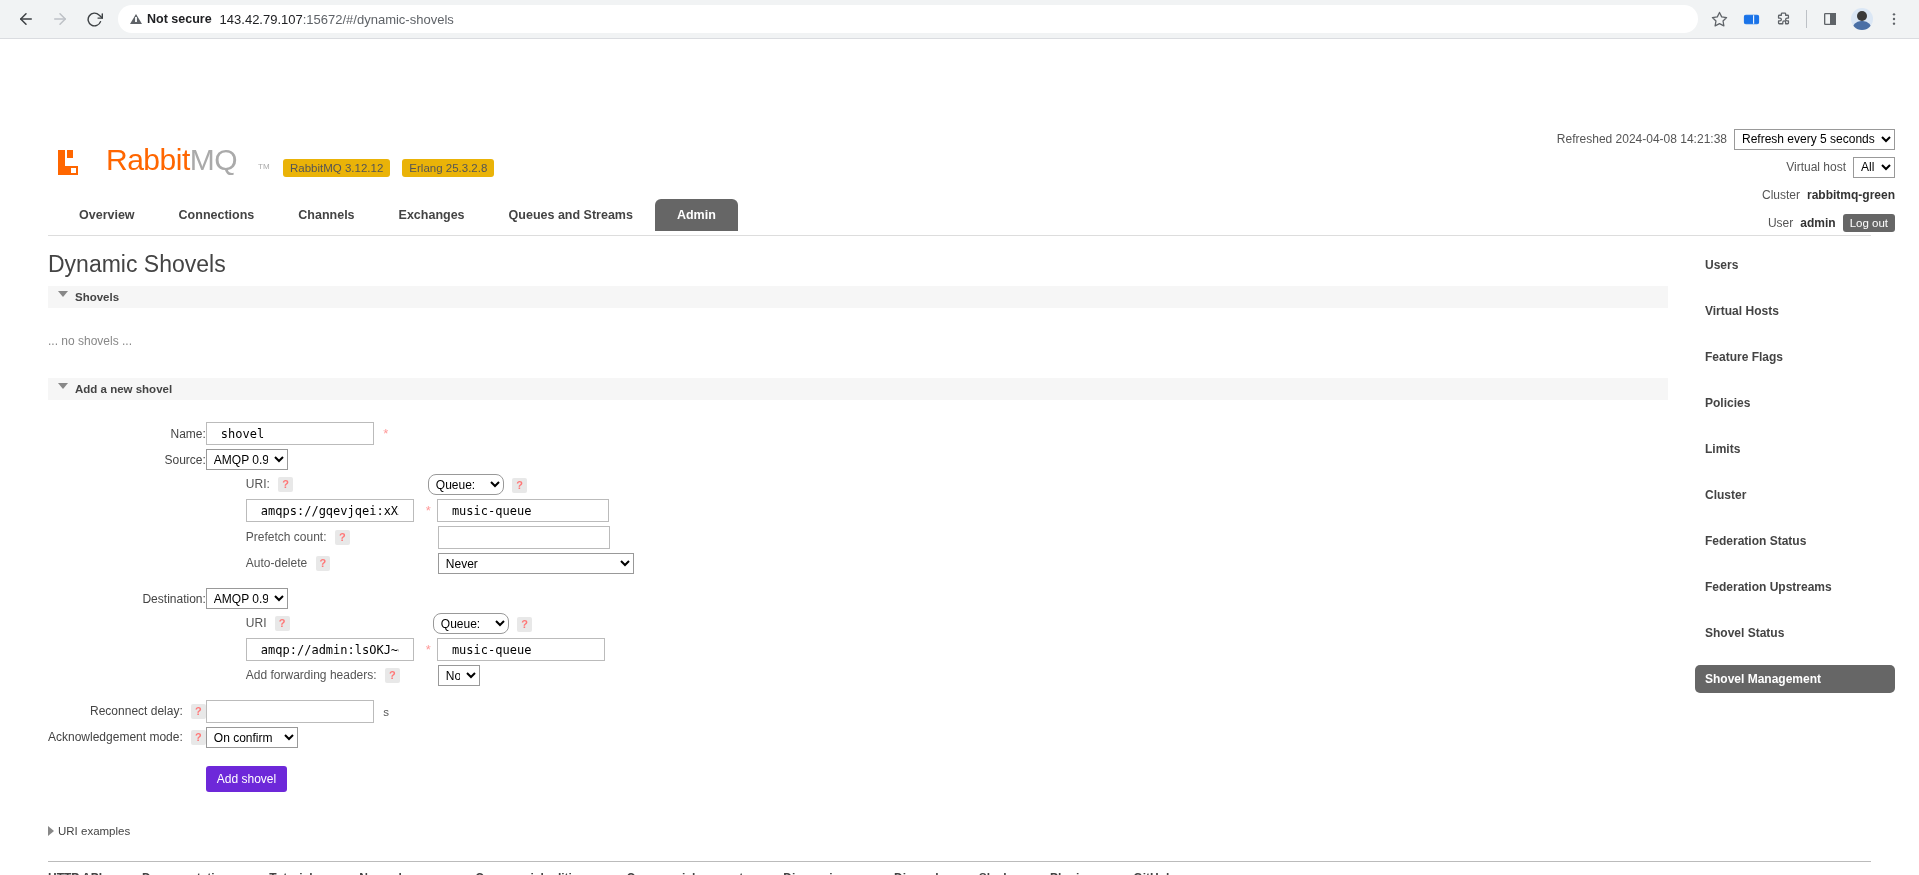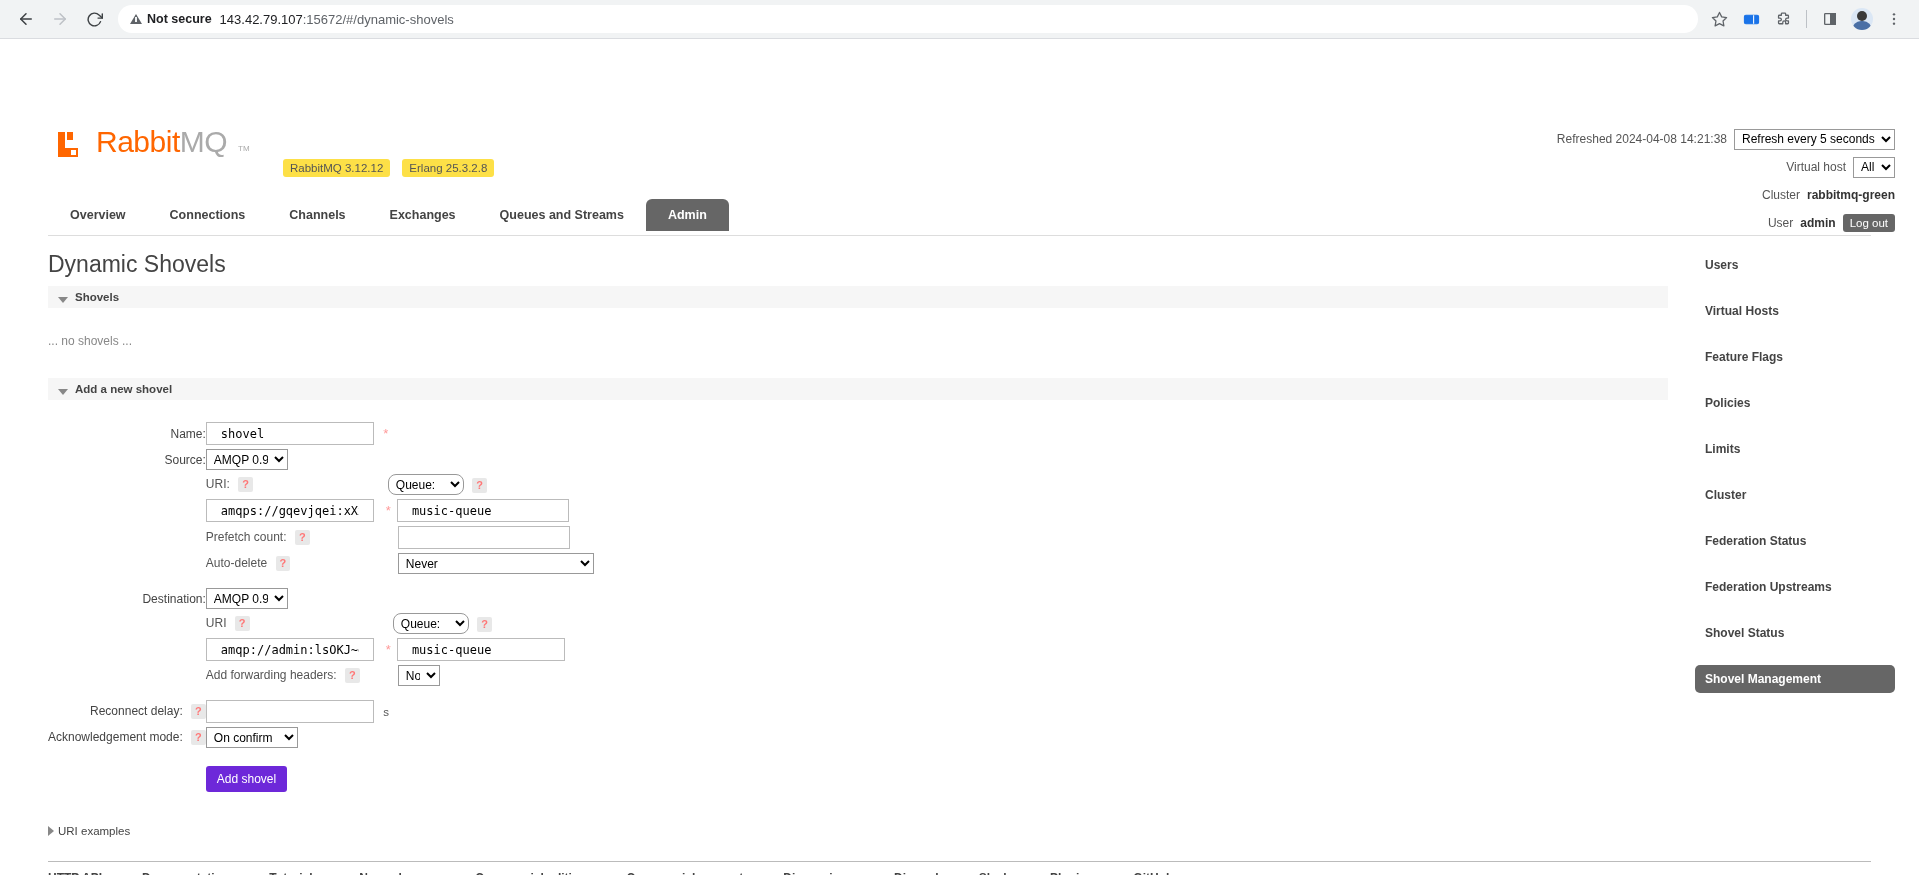--- a/index.html
+++ b/index.html
@@ -95,37 +95,37 @@
     background: #fff;
     color: #444;
     font-size: 12px;
   }
   .rmq-header {
     position: relative;
     padding: 22px 0 0 0;
     height: 104px;
   }
   .logo-block {
-    position: absolute; left: 58px; top: 88px;
-    display: flex; align-items: flex-end; gap: 8px;
+    position: absolute; left: 58px; top: 106px;
+    display: flex; align-items: flex-end; gap: 18px;
   }
   .logo-mark { display: flex; align-items: flex-end; gap: 2px; margin-right: 4px; }
   .logo-text {
     font-size: 30px; letter-spacing: -0.5px; line-height: 1;
     font-family: "Liberation Sans", sans-serif;
   }
   .logo-rabbit { color: #f60; }
   .logo-mq { color: #aaa; }
   .logo-tm { font-size: 8px; color: #aaa; margin-left: 3px; padding-bottom: 4px; }
   .version-badges {
     position: absolute; left: 283px; top: 120px;
     display: flex; gap: 12px;
   }
   .badge {
-    background: #fde047; border-radius: 3px;
+    background: #eab308; border-radius: 3px;
     padding: 3px 7px; font-size: 11.5px; color: #555;
     white-space: nowrap;
   }
   .header-right {
     position: absolute; right: 24px; top: 90px;
     text-align: right; font-size: 12px; color: #555;
   }
   .hr-row {
     display: flex; align-items: center; justify-content: flex-end;
     gap: 7px; margin-bottom: 8px; height: 20px;
@@ -144,21 +144,21 @@
     background: #666; color: #fff;
     border: none; border-radius: 3px;
     font-size: 11.5px; padding: 3px 7px;
     font-family: "Liberation Sans", sans-serif;
     cursor: pointer;
   }
   .bold-val { font-weight: bold; color: #333; }
 
   
   .tabs {
-    position: absolute; left: 48px; top: 160px;
+    position: absolute; left: 57px; top: 160px;
     display: flex; align-items: flex-end; gap: 0;
   }
   .tab {
     padding: 9px 22px 9px;
     font-size: 12.5px; font-weight: bold; color: #444;
     border-radius: 6px 6px 0 0;
     cursor: pointer;
     white-space: nowrap;
   }
   .tab.active { background: #666; color: #fff; }
@@ -173,21 +173,21 @@
     width: 1620px;
   }
   .page-title {
     font-size: 23px; font-weight: normal; color: #444;
     margin: 0 0 8px 0;
   }
   .section-bar {
     background: #f6f6f6;
     padding: 5px 0 5px 10px;
     font-size: 11.5px; font-weight: bold; color: #444;
-    display: flex; align-items: flex-end; gap: 7px;
+    display: flex; align-items: flex-start; gap: 7px;
     cursor: pointer;
     margin-bottom: 0;
   }
   .caret-down {
     width: 0; height: 0;
     border-left: 5px solid transparent;
     border-right: 5px solid transparent;
     border-top: 6px solid #888;
   }
   .caret-right {
@@ -240,21 +240,21 @@
     cursor: pointer;
     margin-top: 14px;
   }
 
   select.sel-proto { width: 82px; }
   select.sel-kind  { width: 76px; border-radius: 8px; }
   select.sel-auto  { width: 196px; }
   select.sel-fwd   { width: 42px; }
   select.sel-ack   { width: 92px; }
 
-  .two-col { display: flex; align-items: center; }
+  .two-col { display: flex; align-items: center; margin-left: 40px; }
   .col-left { width: 182px; flex: none; }
   .col-right { flex: none; }
 
   
   .rsidebar {
     position: absolute; right: 24px; top: 212px;
     width: 200px;
   }
   .rs-item {
     font-size: 12px; font-weight: bold; color: #444;

